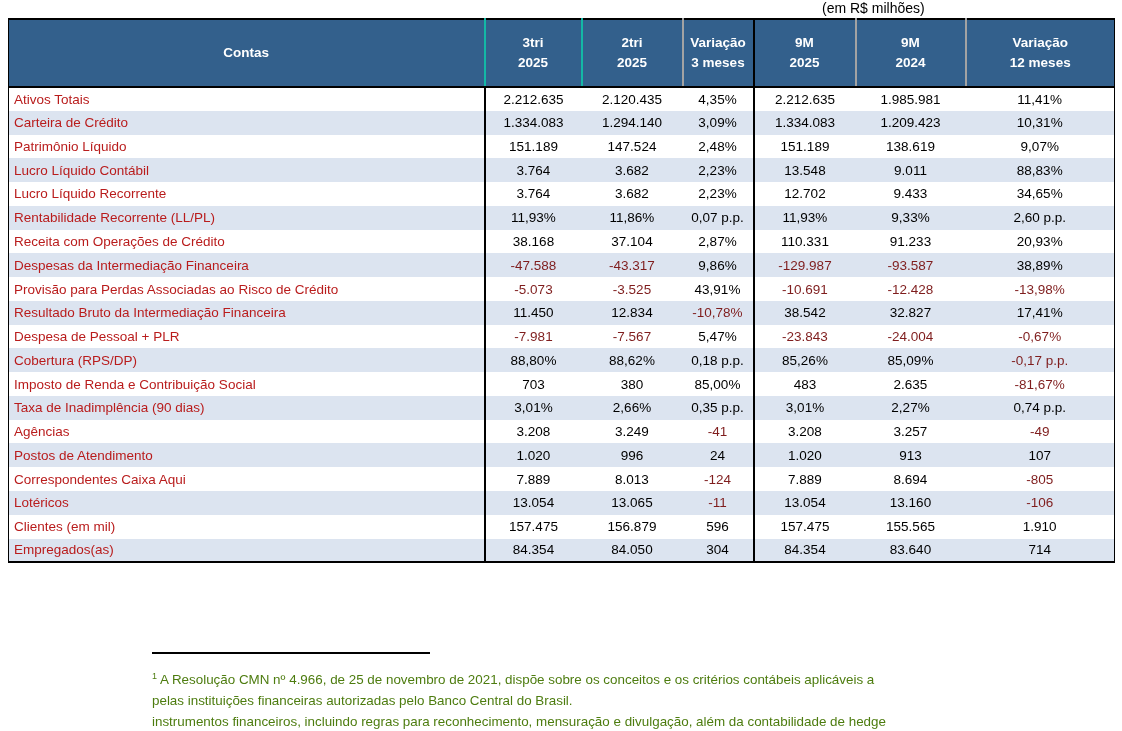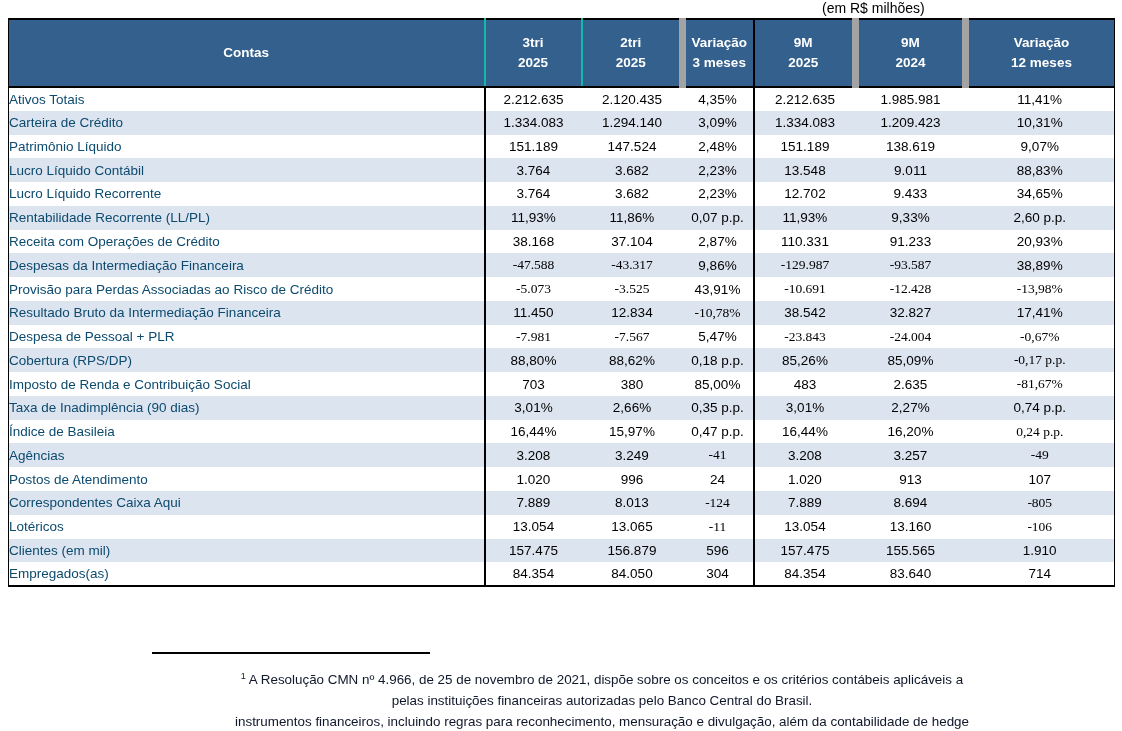--- a/index.html
+++ b/index.html
@@ -39,55 +39,55 @@
     font-size: 13.5px;
     text-align: center;
     vertical-align: middle;
     height: 68px;
     border-bottom: 2px solid #000;
     padding: 0;
     line-height: 1.5;
   }
   .h.sep-black  { border-left: 2px solid #14b8a6; }
   .h.sep-black2 { border-left: 2.5px solid #000; }
-  .h.sep-white  { border-left: 7px solid #a3a3a3; }
+  .h.sep-white  { border-left: 2px solid #a3a3a3; }
   td {
     height: 23.78px;
     font-size: 13.5px;
     padding: 0;
     vertical-align: middle;
     white-space: nowrap;
     overflow: hidden;
   }
   td.lbl {
     text-align: left;
-    color: #0c4a6e;
+    padding-left: 5px;
+    color: #b91c1c;
     border-right: 2px solid #000;
   }
   td.val { text-align: center; color: #000; }
   td.c2  { border-right: 2.5px solid #000; }
-  td.neg { color: #000000; font-family: Liberation Serif, serif; }
+  td.neg { color: #7f1d1d; }
   tbody tr:nth-child(even) td { background: #DCE4F0; }
   .footnote {
     position: absolute;
     left: 152px; top: 652px;
     width: 900px;
   }
   .fn-rule {
     width: 278px;
     height: 0;
     border-top: 2px solid #000;
     margin-bottom: 12px;
   }
   .fn-line {
     font-size: 13.4px;
     line-height: 21px;
-    color: #0f172a;
+    color: #4d7c0f;
     white-space: nowrap;
-    text-align: center;
   }
   .fn-line sup { font-size: 9px; }
 </style>
 </head>
 <body>
 
 <div class="unit-label">(em R$ milhões)</div>
 
 <div class="tbl-wrap">
   <table>
@@ -253,29 +253,20 @@
         <tr>
           <td class="lbl">Taxa de Inadimplência (90 dias)</td>
           <td class="val c0">3,01%</td>
           <td class="val c1">2,66%</td>
           <td class="val c2">0,35 p.p.</td>
           <td class="val c3">3,01%</td>
           <td class="val c4">2,27%</td>
           <td class="val c5">0,74 p.p.</td>
         </tr>
         <tr>
-          <td class="lbl">Índice de Basileia</td>
-          <td class="val c0">16,44%</td>
-          <td class="val c1">15,97%</td>
-          <td class="val c2">0,47 p.p.</td>
-          <td class="val c3">16,44%</td>
-          <td class="val c4">16,20%</td>
-          <td class="val c5 neg">0,24 p.p.</td>
-        </tr>
-        <tr>
           <td class="lbl">Agências</td>
           <td class="val c0">3.208</td>
           <td class="val c1">3.249</td>
           <td class="val c2 neg">-41</td>
           <td class="val c3">3.208</td>
           <td class="val c4">3.257</td>
           <td class="val c5 neg">-49</td>
         </tr>
         <tr>
           <td class="lbl">Postos de Atendimento</td>

